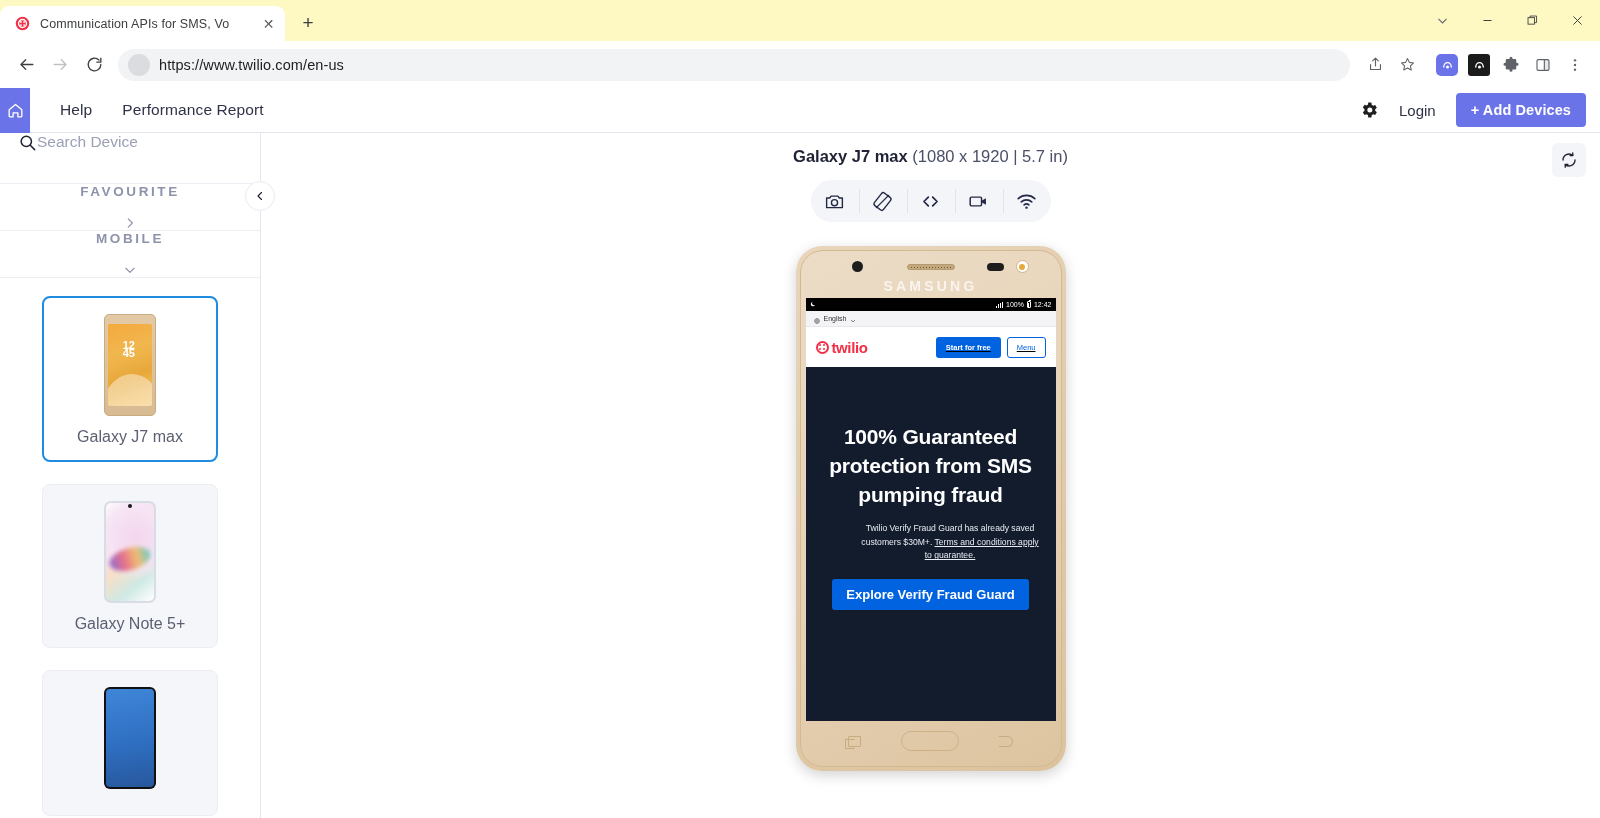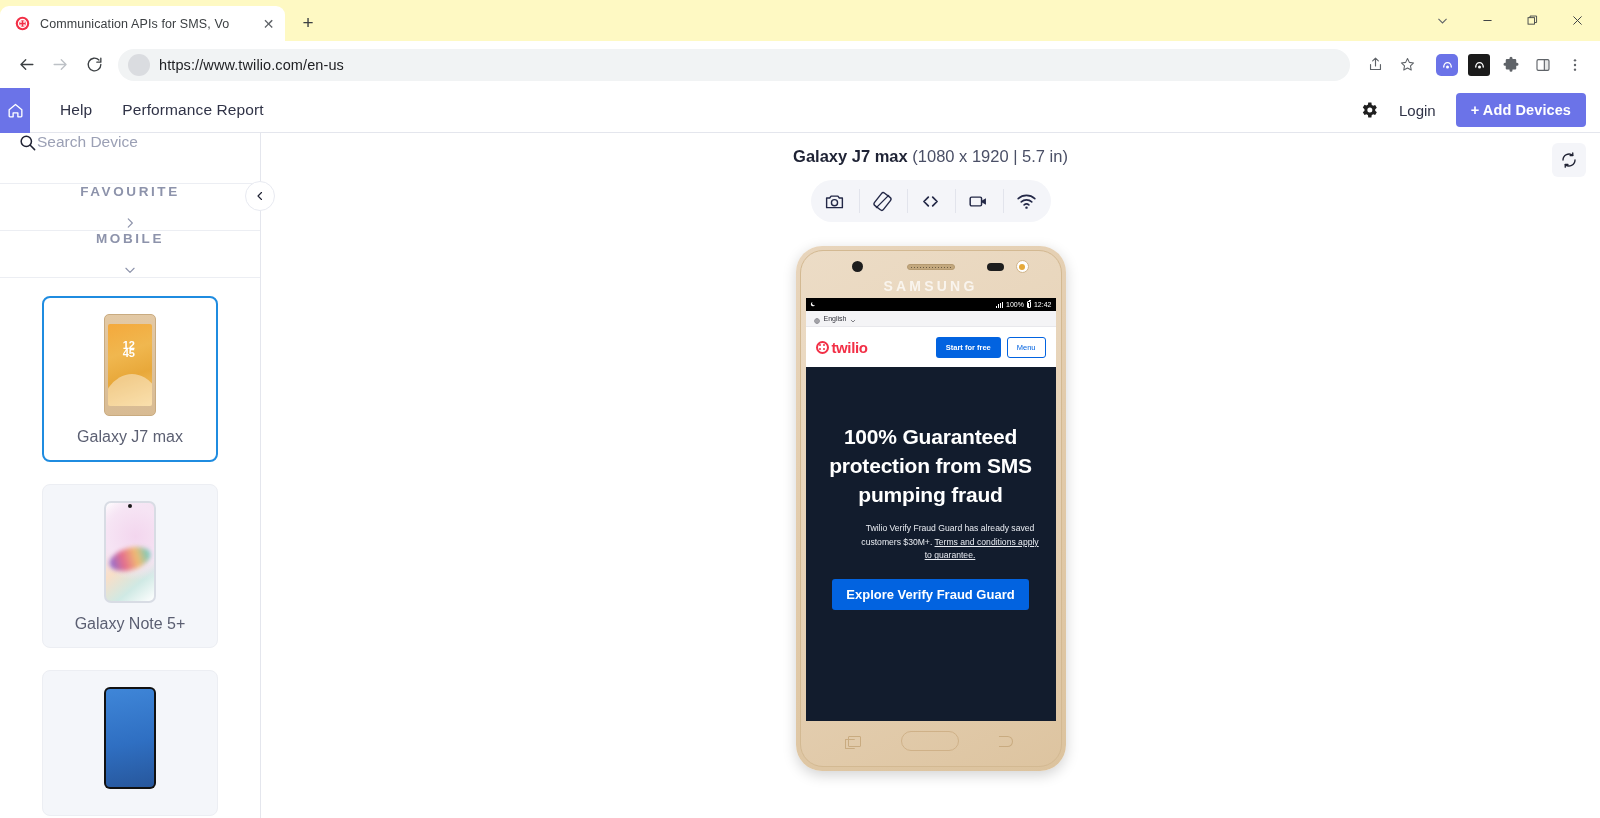--- a/index.html
+++ b/index.html
@@ -331,21 +331,21 @@
     position: absolute; width: 2.4px; height: 2.4px; border-radius: 50%;
     background: #f22f46;
   }
   .twilio-mark i:nth-child(1){ top:1.3px; left:1.3px; }
   .twilio-mark i:nth-child(2){ top:1.3px; right:1.3px; }
   .twilio-mark i:nth-child(3){ bottom:1.3px; left:1.3px; }
   .twilio-mark i:nth-child(4){ bottom:1.3px; right:1.3px; }
   .twilio-word {
     font-size: 15px; font-weight: bold; color: #f22f46; letter-spacing: -.4px;
   }
-  .nav-actions { display: flex; align-items: center; gap: 6px; }
+  .nav-actions { display: flex; align-items: center; gap: 6px; text-decoration: underline; }
   .btn-start {
     background: #0263e0; color: #fff; font-size: 7.5px; font-weight: bold;
     padding: 6px 10px; border-radius: 3px; white-space: nowrap;
   }
   .btn-menu {
     background: #fff; color: #0263e0; font-size: 7.5px;
     border: 1px solid #0263e0; padding: 5px 9px; border-radius: 3px;
   }
 
   .hero {

